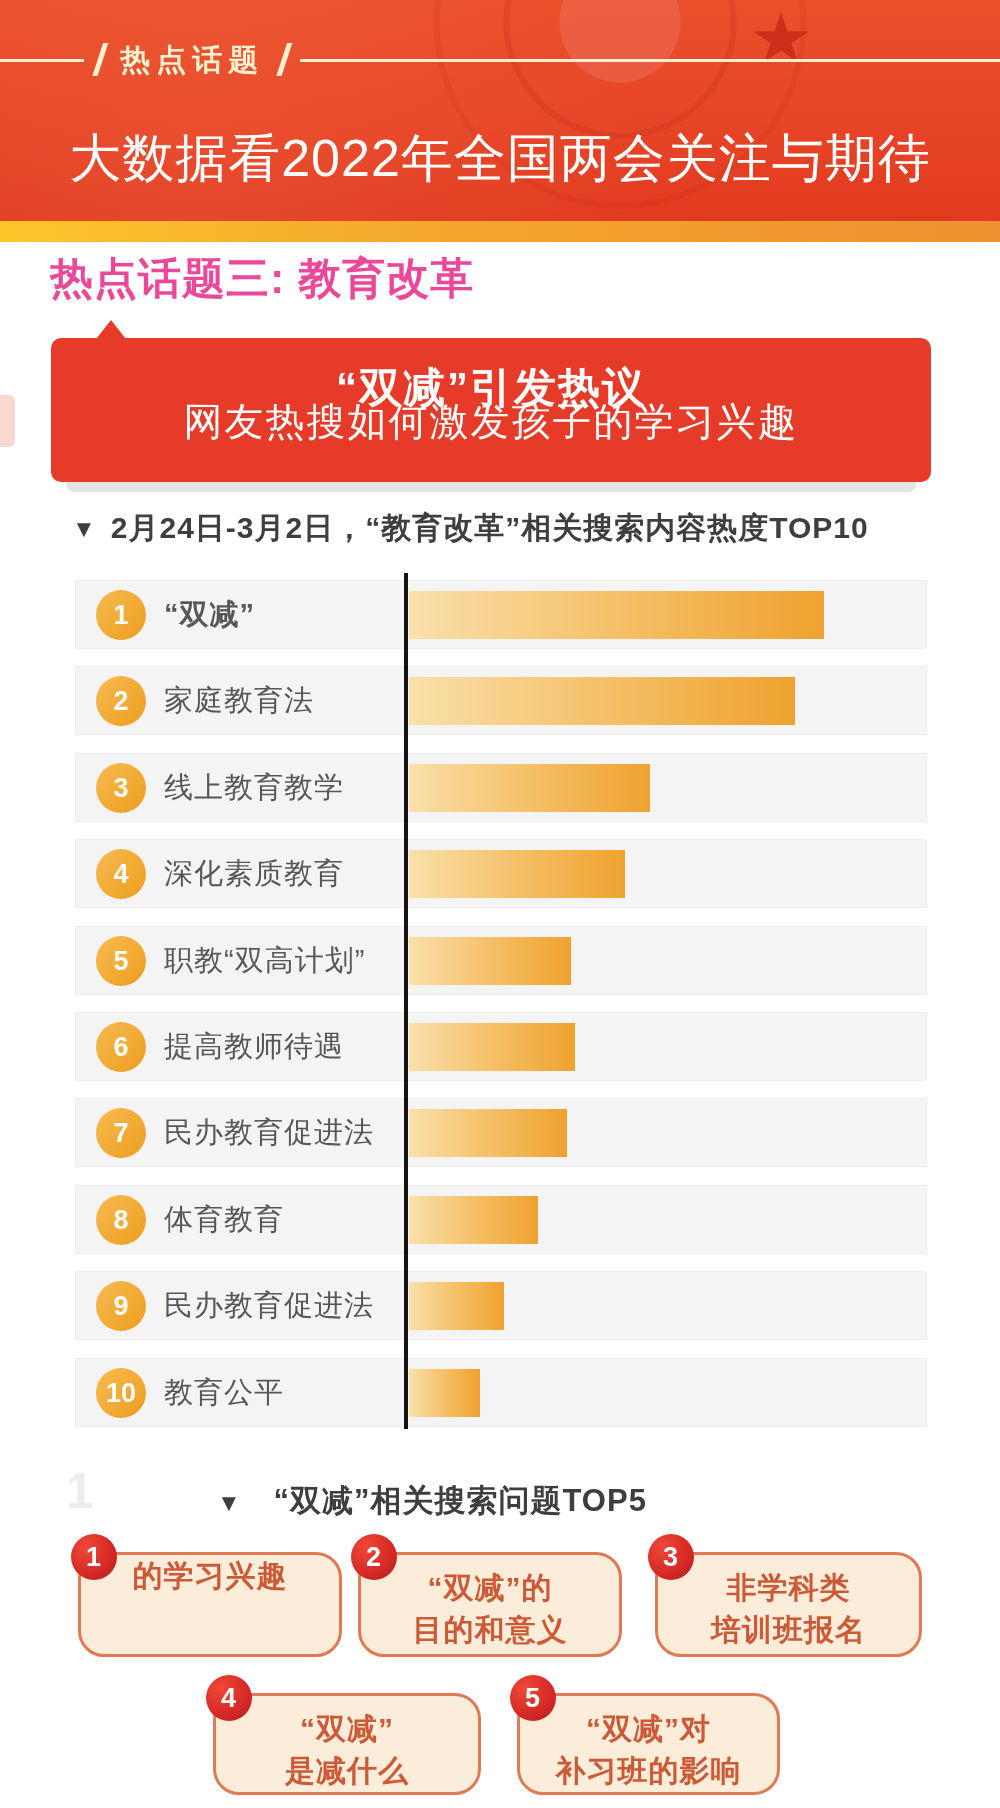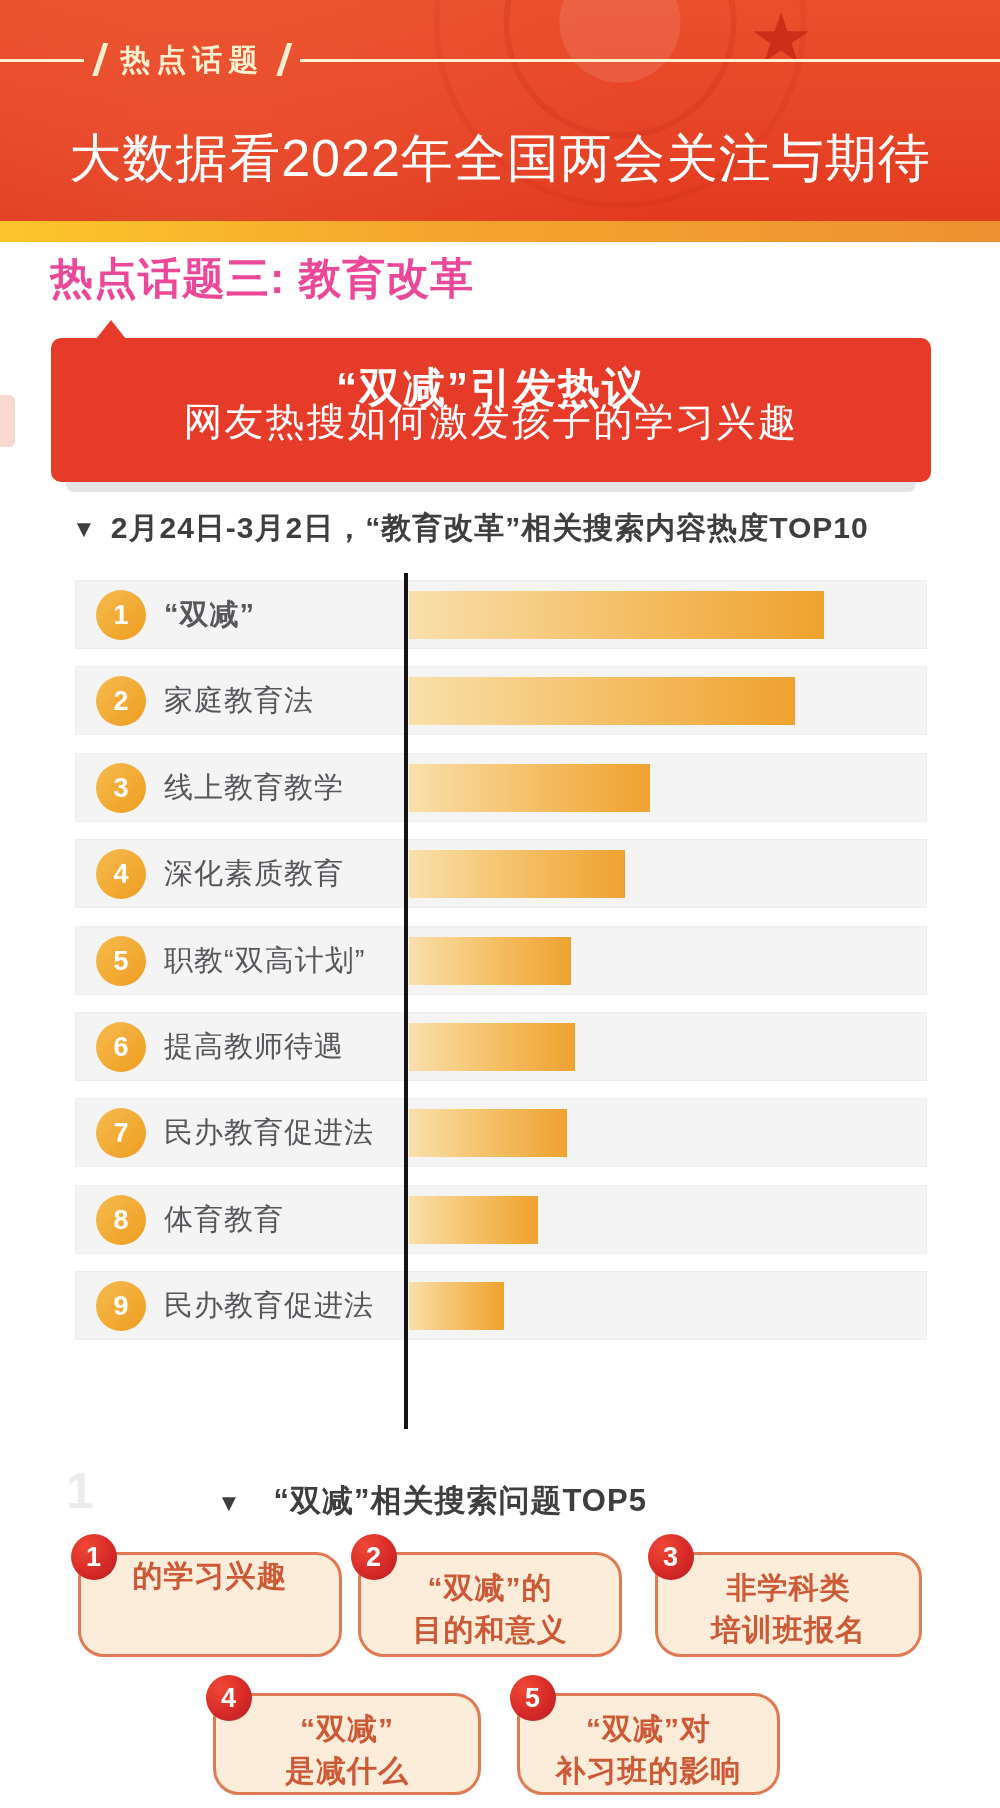--- a/index.html
+++ b/index.html
@@ -137,20 +137,25 @@
       <div class="crow" style="top: 605px;">
         <span class="crow-badge">8</span>
         <span class="crow-label">体育教育</span>
         <span class="crow-bar" style="width: 129px;"></span>
       </div>
       <div class="crow" style="top: 691px;">
         <span class="crow-badge">9</span>
         <span class="crow-label">民办教育促进法</span>
         <span class="crow-bar" style="width: 95px;"></span>
       </div>
+      <div class="crow" style="top: 778px;">
+        <span class="crow-badge">10</span>
+        <span class="crow-label">教育公平</span>
+        <span class="crow-bar" style="width: 71px;"></span>
+      </div>
     </div>
   <div class="axis-line"></div>
 
   <div class="watermark-1">1</div>
 
   <div class="top5-title">
     <span class="marker">▼</span>
     <span>“双减”相关搜索问题TOP5</span>
   </div>
 

